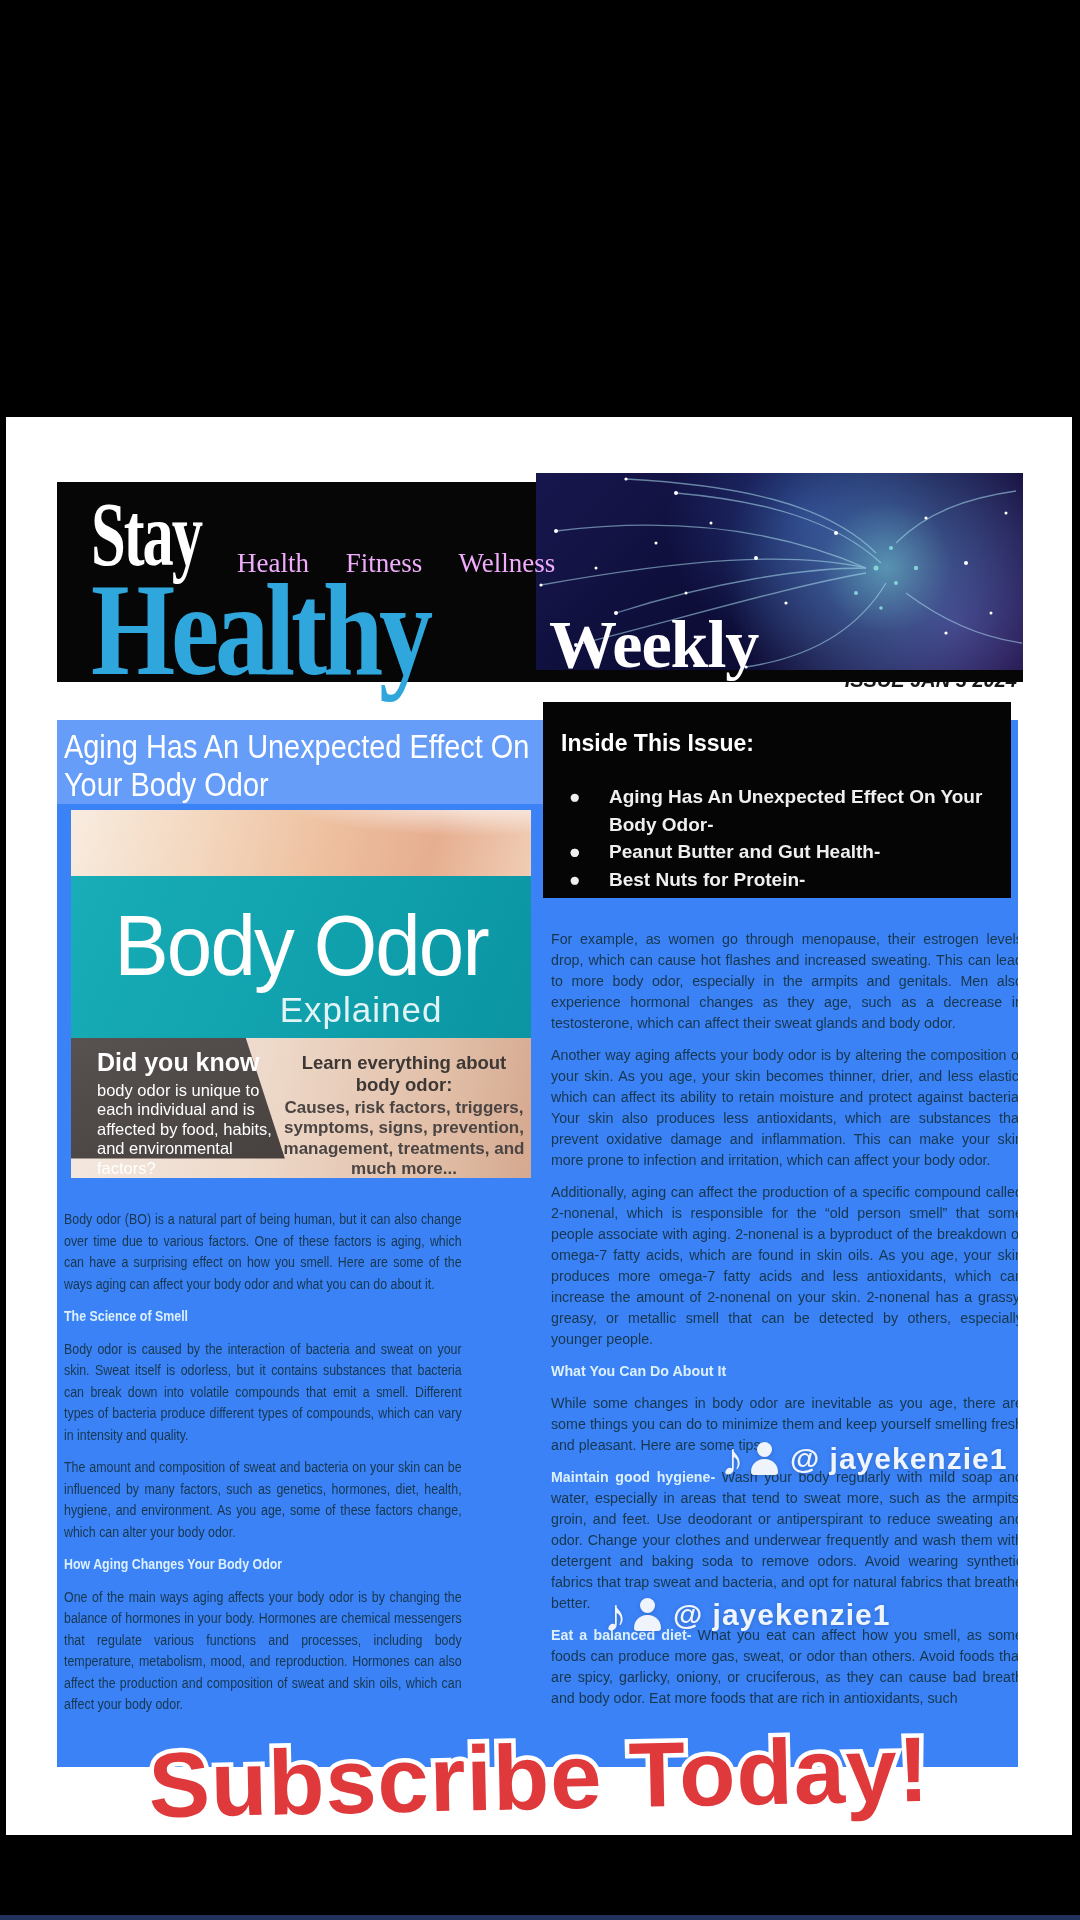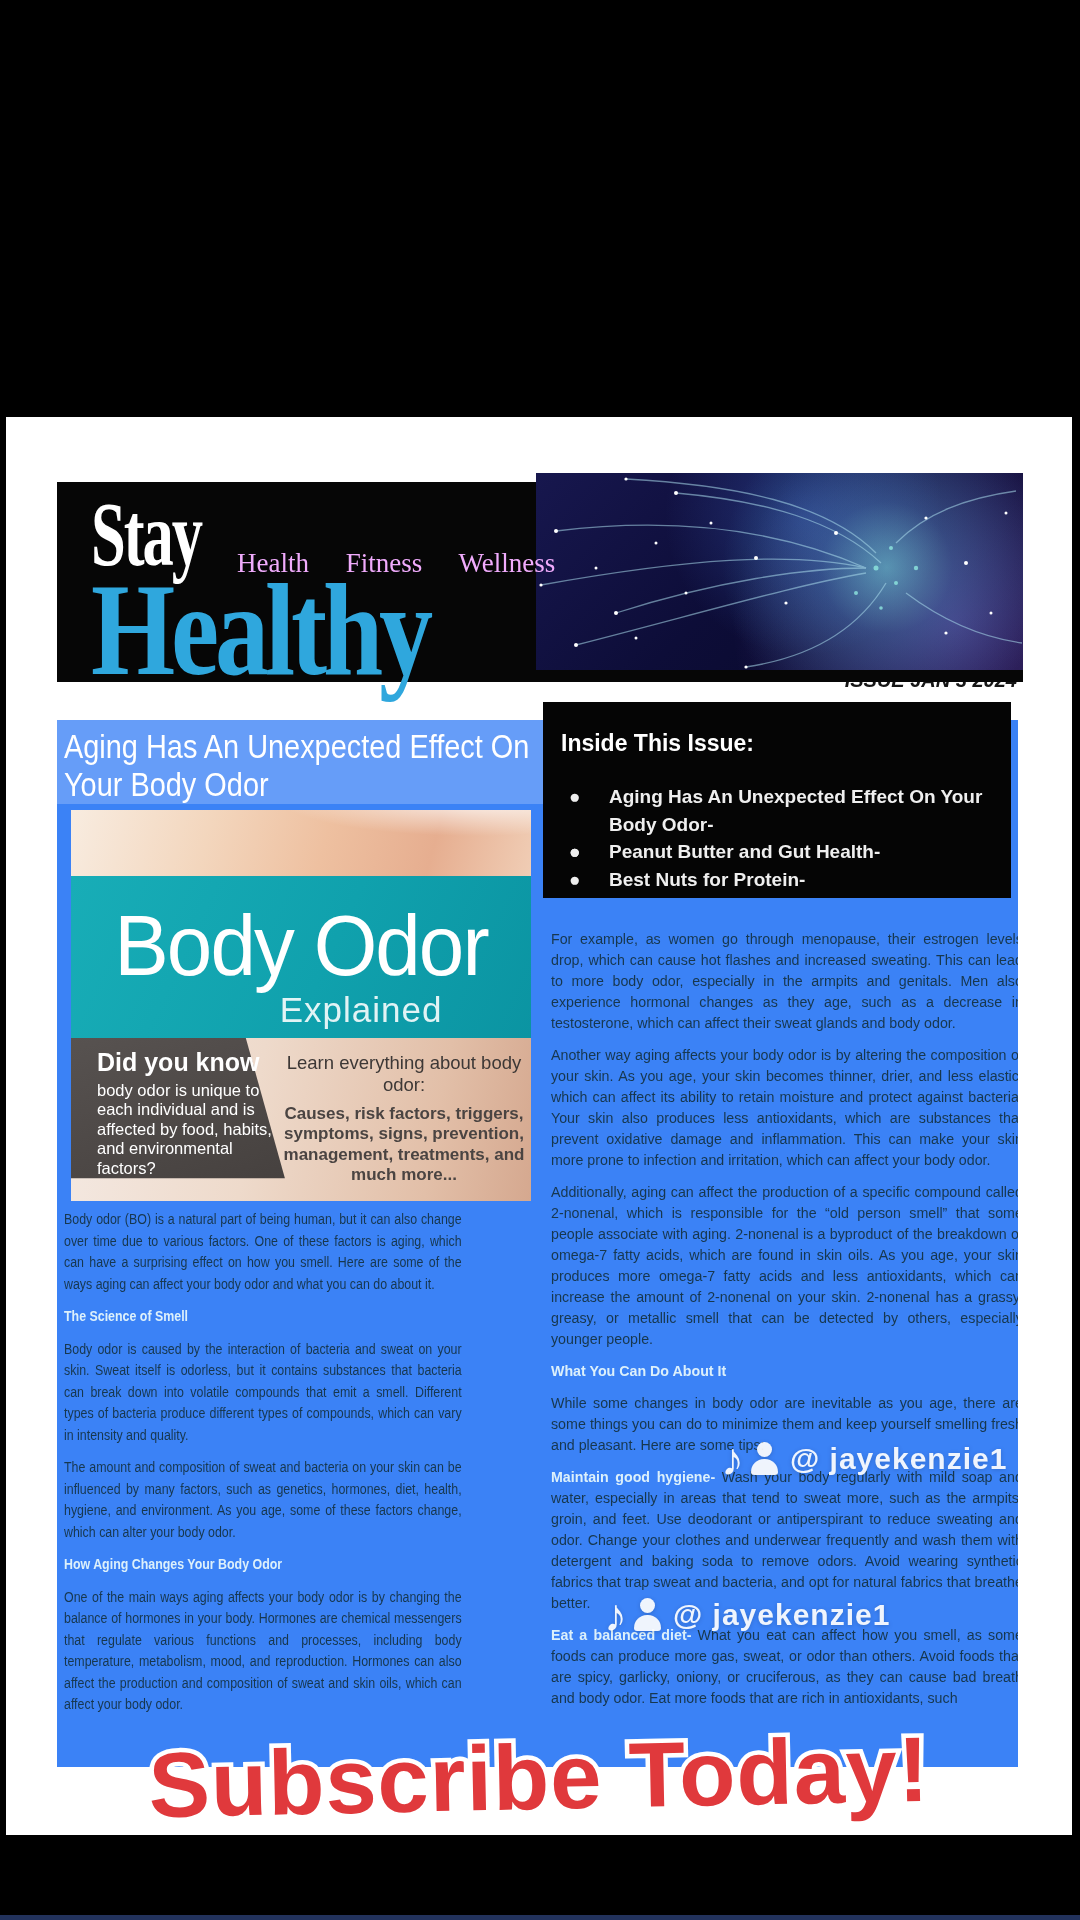--- a/index.html
+++ b/index.html
@@ -80,33 +80,33 @@
   }
   .g-title{
     text-align:center;color:#fff;font-size:86px;line-height:1;
     margin-top:26px;letter-spacing:-2px;transform:scaleX(.95);
   }
   .g-sub{
     text-align:center;color:rgba(255,255,255,.88);font-size:35px;
     margin-top:2px;margin-left:120px;letter-spacing:1px;
   }
   .info-strip{
-    position:absolute;left:0;top:228px;width:100%;height:163px;
+    position:absolute;left:0;top:228px;width:100%;height:140px;
     background:linear-gradient(100deg,#f4e9e2 0%,#eedacb 40%,#e2bfa8 78%,#d5a88f 100%);
   }
   .grey-poly{
     position:absolute;left:0;top:0;width:100%;height:100%;
     background:linear-gradient(160deg,#575250 0%,#45403e 70%,#393534 100%);
     clip-path:polygon(0 0,38% 0,46.5% 86%,0 86%);
   }
   .dyk{position:absolute;left:26px;top:10px;width:192px;color:#fff;}
   .dyk-h{font-size:25px;font-weight:bold;margin-bottom:4px;}
   .dyk-t{font-size:16.5px;line-height:1.18;font-weight:normal;}
   .learn{position:absolute;left:212px;top:14px;width:242px;text-align:center;}
-  .learn-h{font-size:18.5px;font-weight:normal;color:#3d3836;margin-bottom:8px;}
+  .learn-h{font-size:18.5px;font-weight:bold;color:#3d3836;margin-bottom:2px;}
   .learn-t{font-size:17px;color:#4a4442;line-height:1.2;font-weight:bold;}
   
   .col{color:#17374e;text-align:justify;}
   .col p{margin:0 0 11px 0;}
   .col h3{margin:5px 0 11px 0;font-size:inherit;color:#dcf0fb;font-weight:bold;text-align:left;}
   .col-left{
     position:absolute;left:7px;top:488px;width:497px;
     font-size:15.5px;line-height:21.5px;
     transform:scaleX(.80);transform-origin:left top;
   }
@@ -208,20 +208,21 @@
         </g>
       </svg>
     </div>
     <div class="stay">Stay</div>
     <div class="tagline">
       <span>Health</span>
       <span>Fitness</span>
       <span>Wellness</span>
     </div>
     <div class="healthy">Healthy</div>
+    <div class="weekly">Weekly</div>
   </div>
 
   <div class="issue">ISSUE JAN 3 2024</div>
 
   <div class="blueblock">
 
     <div class="article-title">Aging Has An Unexpected Effect On Your Body Odor</div>
 
     <div class="graphic">
       <div class="photo-top"></div>

